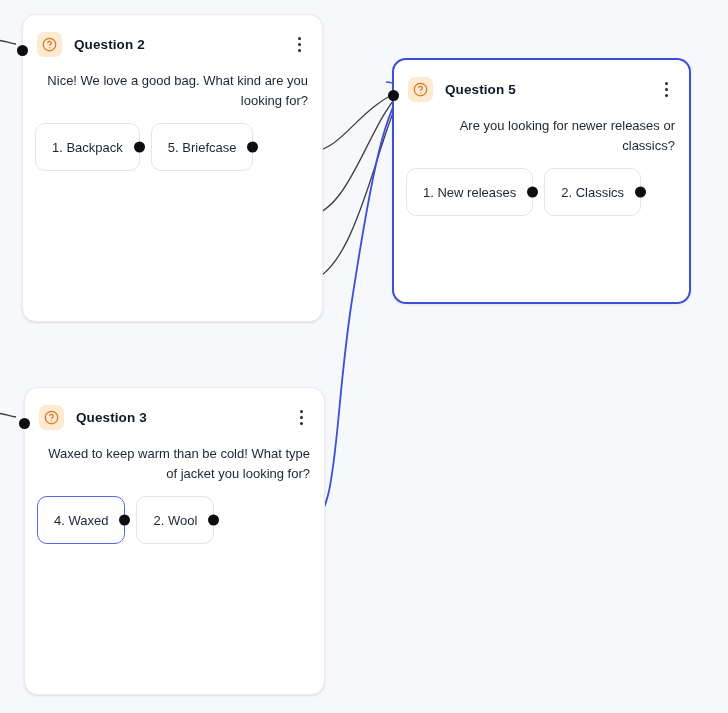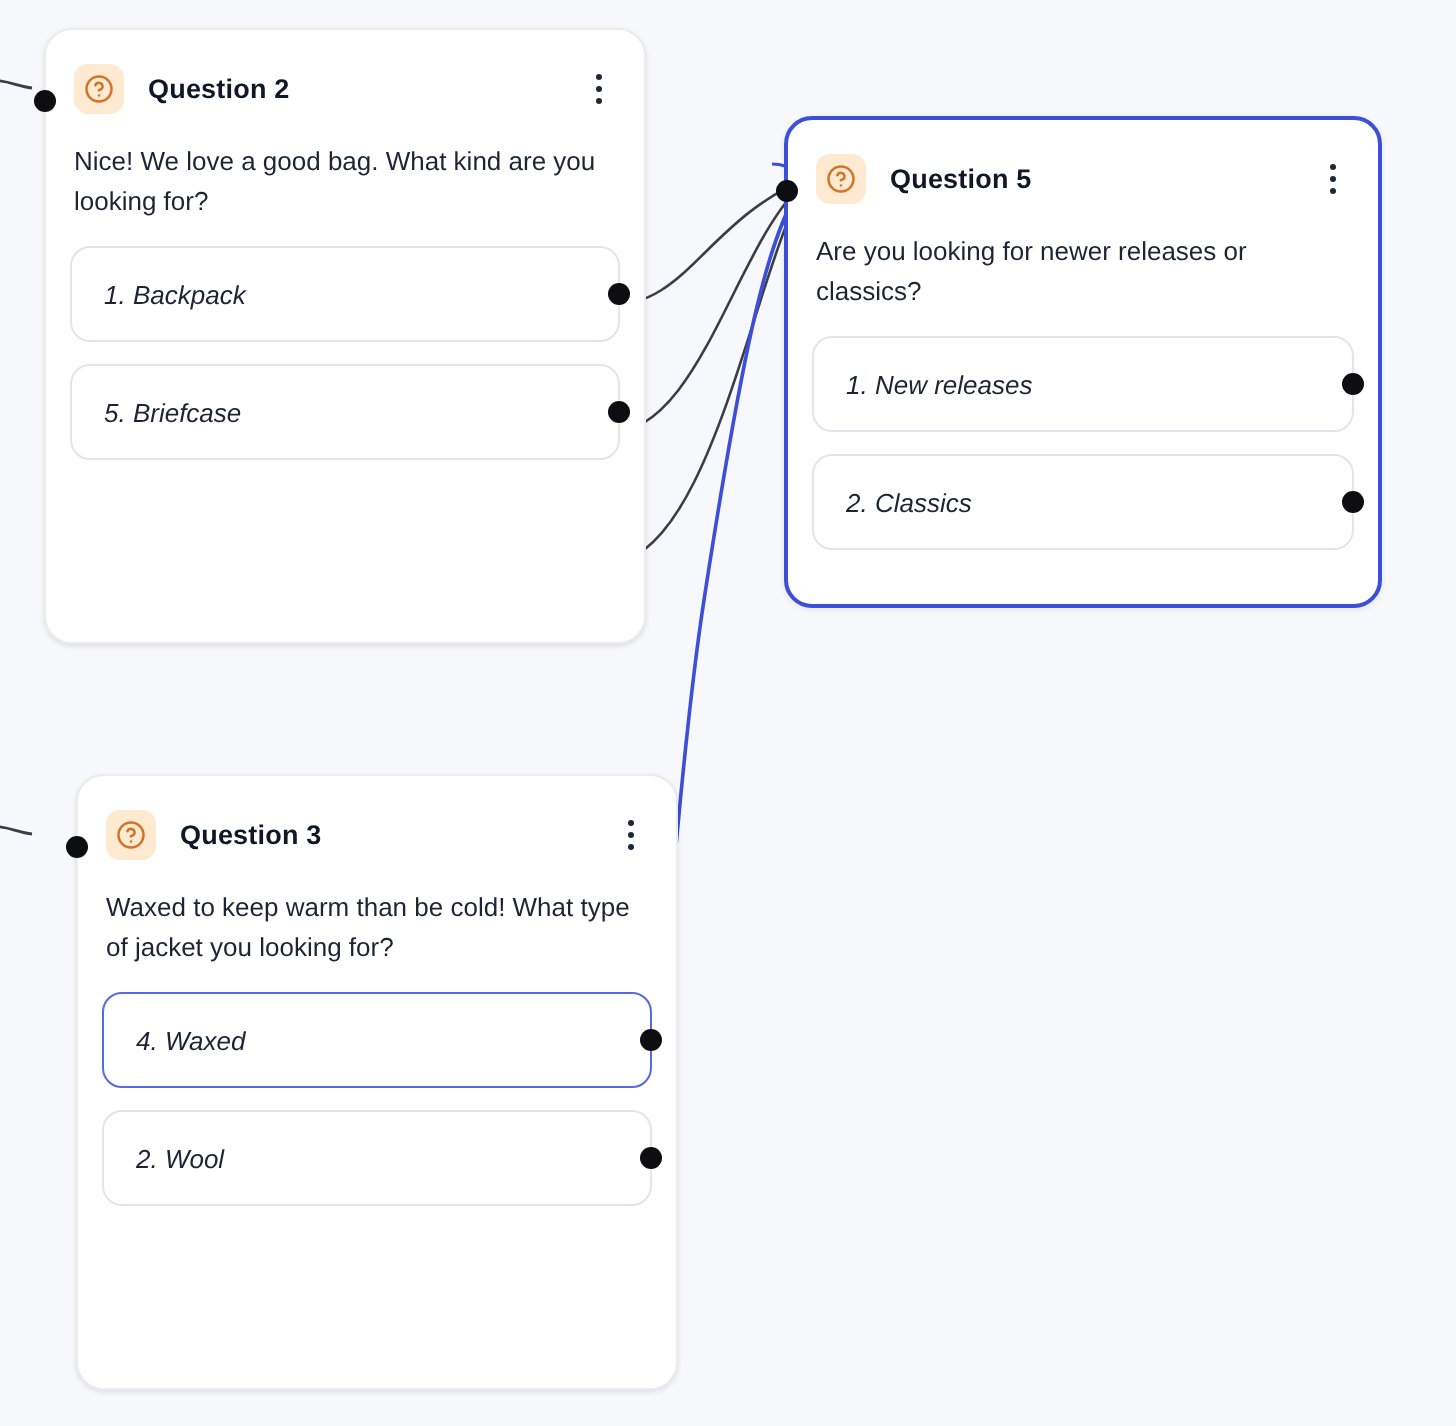--- a/index.html
+++ b/index.html
@@ -99,28 +99,28 @@
     height: 3px;
     border-radius: 50%;
     background: #1d2939;
   }
 
   .node-prompt {
     padding: 12px 14px 0 14px;
     font-size: 13px;
     line-height: 20px;
     color: #1d2433;
+    text-align: right;
   }
 
   .options {
     padding: 12px 12px 14px 12px;
     display: flex;
-    flex-direction: column;
+    flex-direction: row;
     gap: 11px;
-    font-style: italic;
   }
 
   .option {
     position: relative;
     height: 48px;
     border-radius: 10px;
     border: 1px solid #e3e5ea;
     background: #ffffff;
     display: flex;
     align-items: center;
@@ -232,21 +232,21 @@
         <span>1. New releases</span>
         <span class="handle out"></span>
       </div>
       <div class="option">
         <span>2. Classics</span>
         <span class="handle out"></span>
       </div>
     </div>
   </div>
 
-  <div class="node plain" style="left:38px; top:387px; width:301px; height:308px;">
+  <div class="node plain" style="left:24px; top:387px; width:301px; height:308px;">
     <div class="handle node-in"></div>
 
     <div class="node-header">
       <div class="q-badge">
         <svg width="15" height="15" viewBox="0 0 24 24" fill="none" stroke="#d1752a" stroke-width="2" stroke-linecap="round" stroke-linejoin="round">
           <circle cx="12" cy="12" r="10"></circle>
           <path d="M9.1 9a3 3 0 0 1 5.8 1c0 2-3 3-3 3"></path>
           <line x1="12" y1="17.2" x2="12.01" y2="17.2"></line>
         </svg>
       </div>

